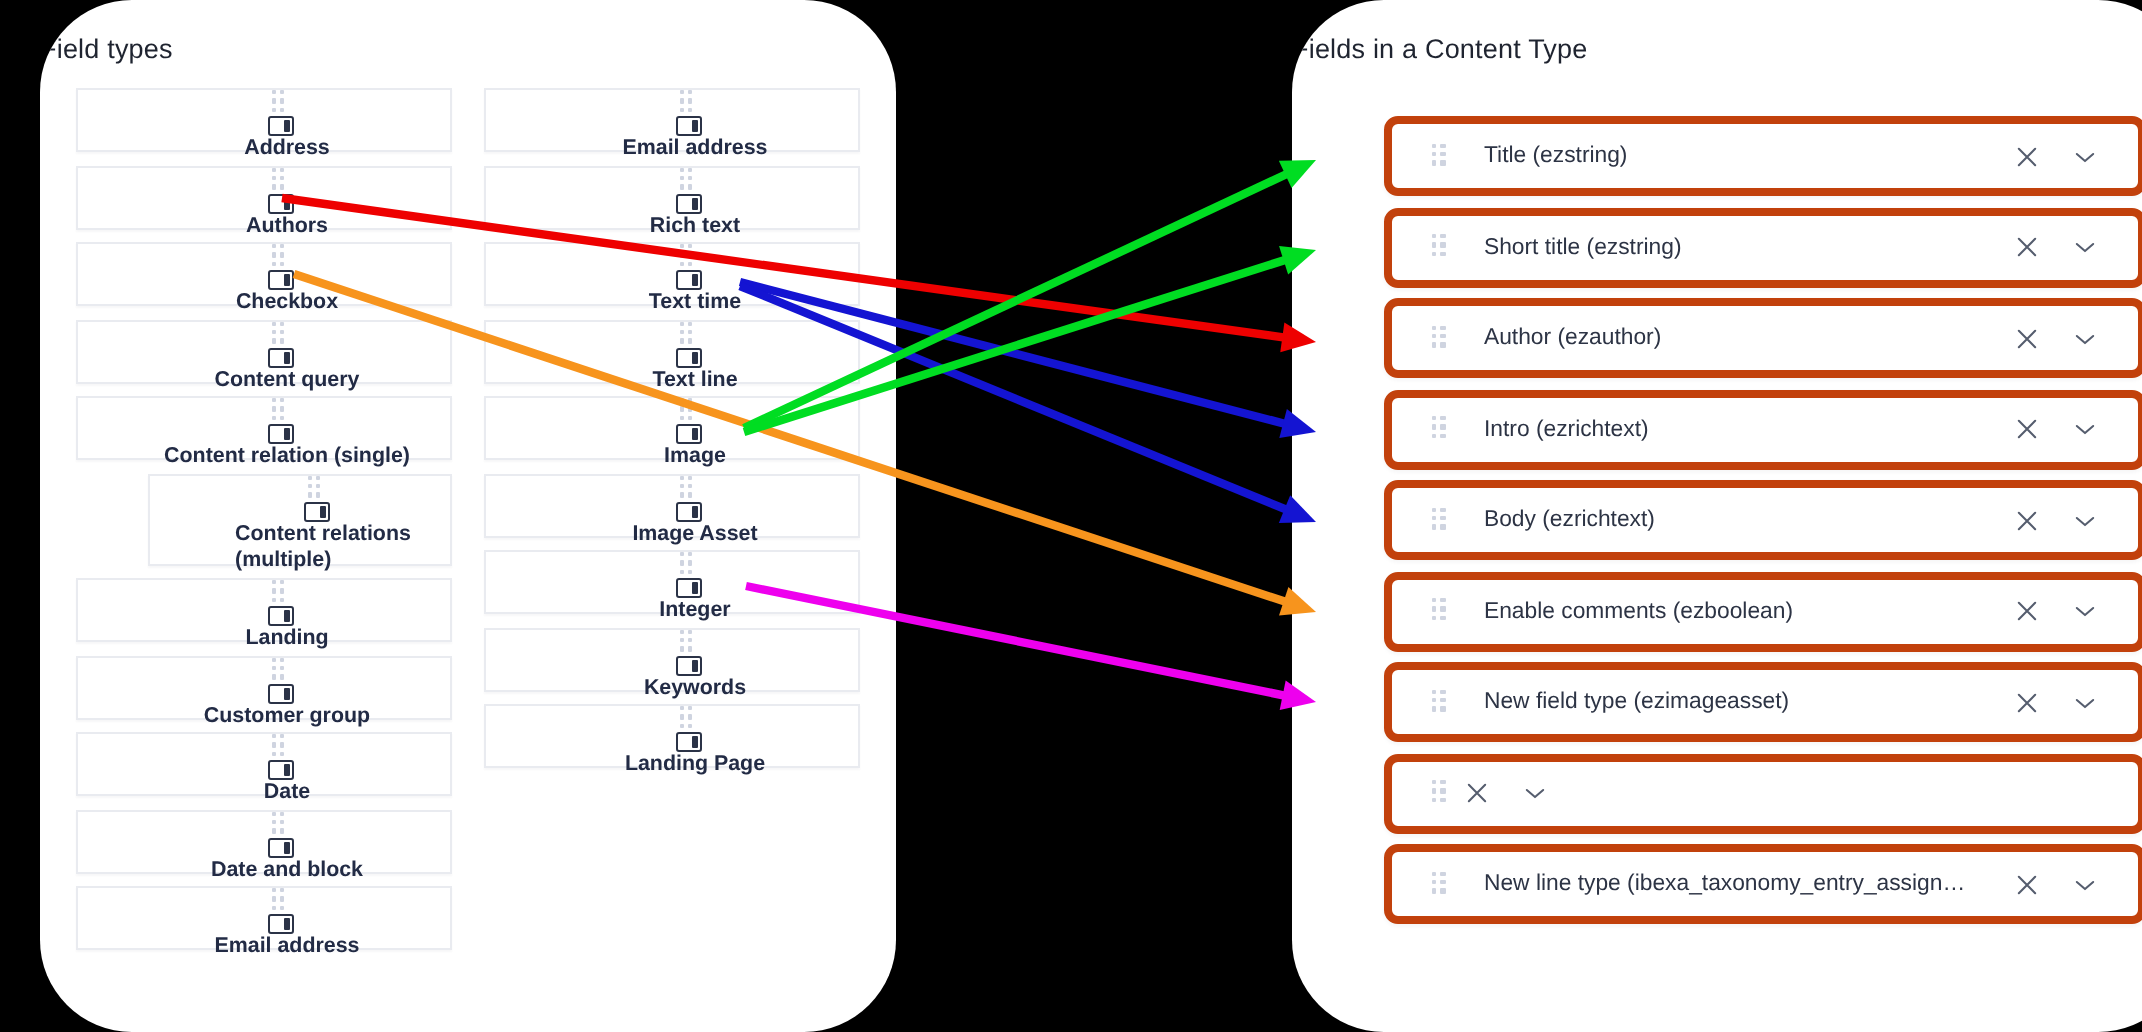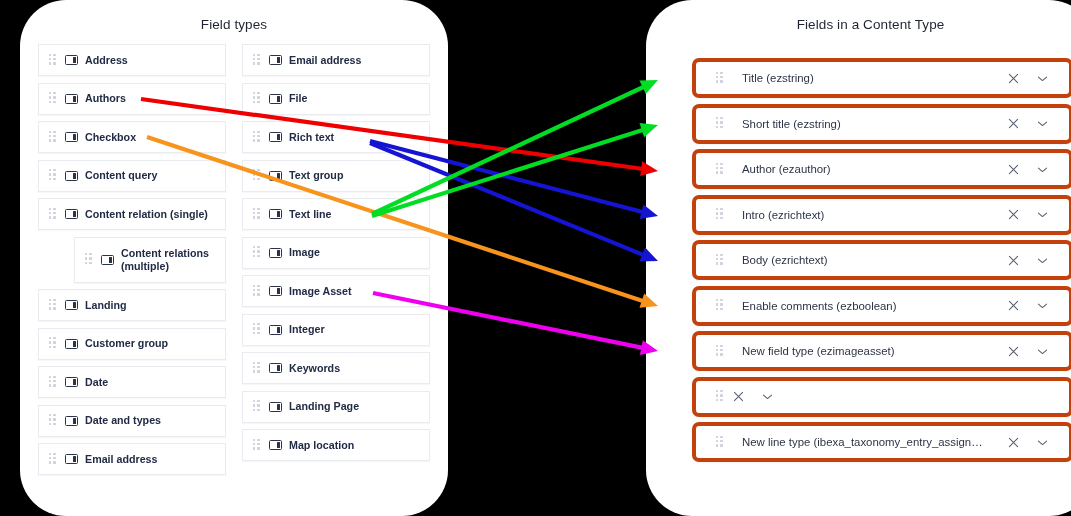--- a/index.html
+++ b/index.html
@@ -18,43 +18,43 @@
     position:absolute;
     background:#ffffff;
     border-radius:46px;
     overflow:hidden;
   }
   #left-panel{left:20px;top:0px;width:428px;height:516px;}
   #right-panel{left:646px;top:0px;width:449px;height:516px;}
 
   .panel-title{
     position:absolute;top:17px;left:0;width:100%;
-    text-align:center;
     font-size:13.5px;
     color:#1f2430;
     font-family:"Liberation Sans", sans-serif;
     letter-spacing:.1px;
   }
 
   
   .ft-cols{
     position:absolute;top:44px;left:0;width:100%;
     display:flex;gap:16px;padding:0 18px;box-sizing:border-box;
   }
   .ft-col{display:flex;flex-direction:column;gap:6.5px;flex:1;}
   .ft-card{
     position:relative;
     background:#ffffff;
     border:1px solid #e9ebf0;
     border-radius:0;
     height:32px;
     display:flex;align-items:center;
-    padding-left:10px;
+    padding-left:23px;
     box-shadow:0 1px 1px rgba(30,35,55,.035);
     box-sizing:border-box;
+    flex-direction:column;
   }
   .ft-card.tall{height:46px;margin-left:36px;}
   .ft-label{
     font-size:10.7px;
     font-weight:bold;
     color:#222b45;
     line-height:13px;
     white-space:pre-line;
     font-family:"Liberation Sans", sans-serif;
   }
@@ -238,21 +238,21 @@
           <div class="ft-card">
             <span class="grip">
               <i></i>
               <i></i>
               <i></i>
               <i></i>
               <i></i>
               <i></i>
             </span>
             <span class="fticon"></span>
-            <span class="ft-label">Date and types</span>
+            <span class="ft-label">Date and block</span>
           </div>
           <div class="ft-card">
             <span class="grip">
               <i></i>
               <i></i>
               <i></i>
               <i></i>
               <i></i>
               <i></i>
             </span>
@@ -276,45 +276,33 @@
           <div class="ft-card">
             <span class="grip">
               <i></i>
               <i></i>
               <i></i>
               <i></i>
               <i></i>
               <i></i>
             </span>
             <span class="fticon"></span>
-            <span class="ft-label">File</span>
-          </div>
-          <div class="ft-card">
-            <span class="grip">
-              <i></i>
-              <i></i>
-              <i></i>
-              <i></i>
-              <i></i>
-              <i></i>
-            </span>
-            <span class="fticon"></span>
             <span class="ft-label">Rich text</span>
           </div>
           <div class="ft-card">
             <span class="grip">
               <i></i>
               <i></i>
               <i></i>
               <i></i>
               <i></i>
               <i></i>
             </span>
             <span class="fticon"></span>
-            <span class="ft-label">Text group</span>
+            <span class="ft-label">Text time</span>
           </div>
           <div class="ft-card">
             <span class="grip">
               <i></i>
               <i></i>
               <i></i>
               <i></i>
               <i></i>
               <i></i>
             </span>
@@ -373,32 +361,20 @@
             <span class="grip">
               <i></i>
               <i></i>
               <i></i>
               <i></i>
               <i></i>
               <i></i>
             </span>
             <span class="fticon"></span>
             <span class="ft-label">Landing Page</span>
-          </div>
-          <div class="ft-card">
-            <span class="grip">
-              <i></i>
-              <i></i>
-              <i></i>
-              <i></i>
-              <i></i>
-              <i></i>
-            </span>
-            <span class="fticon"></span>
-            <span class="ft-label">Map location</span>
           </div>
         </div>
     </div>
   </div>
 
   <div class="panel" id="right-panel">
     <div class="panel-title">Fields in a Content Type</div>
     <div class="ct-list" id="ct-list">
         <div class="ct-row">
           <span class="grip">

